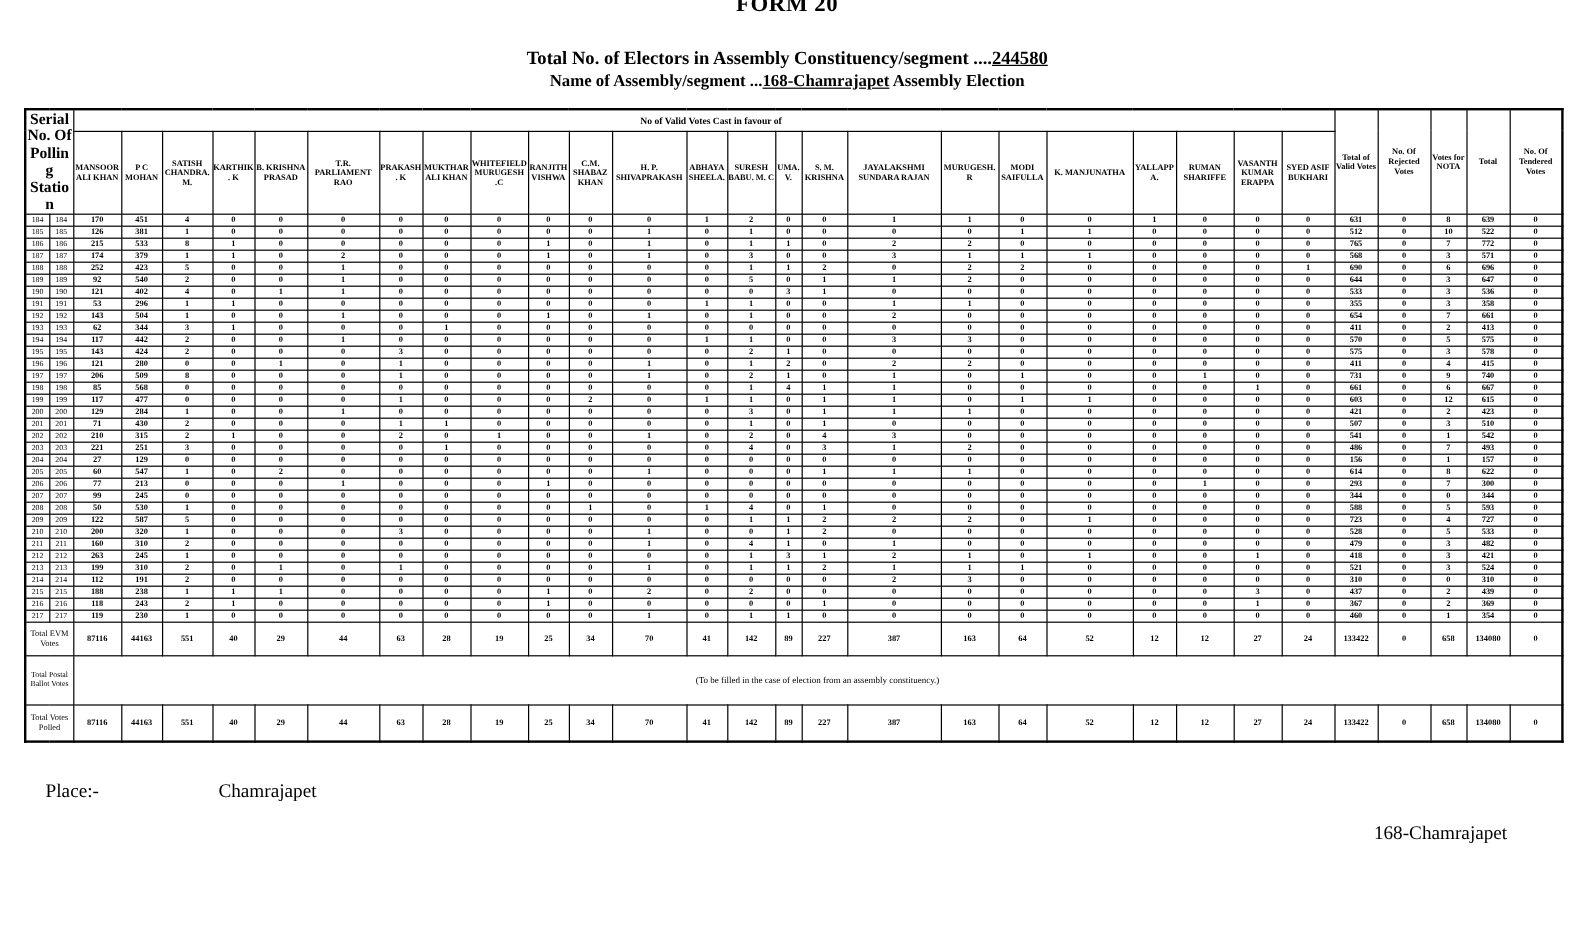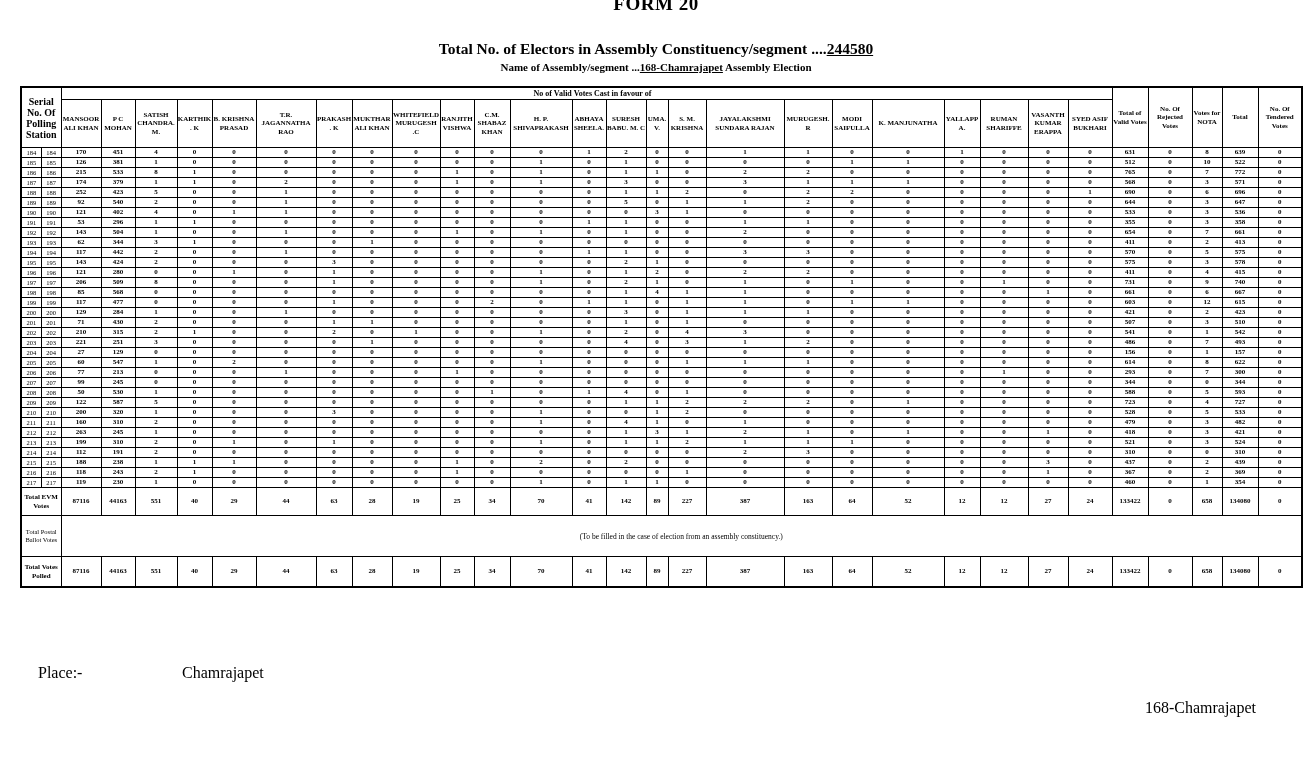--- a/index.html
+++ b/index.html
@@ -5,45 +5,45 @@
   html,body{margin:0;padding:0;}
   body{
     width:1312px;height:775px;overflow:hidden;background:#ffffff;color:#000;
     font-family:"Liberation Serif",serif;
   }
   .titles{text-align:center;}
   .form-no{font-size:19px;font-weight:bold;margin-top:-7px;letter-spacing:.5px;}
   .main-title{font-size:21px;font-weight:bold;margin-top:1px;letter-spacing:.5px;}
   .subtitle{font-size:15px;font-weight:bold;margin-top:27px;}
   .electors-line{font-size:15.5px;font-weight:bold;margin-top:25px;}
-  .segment-line{font-size:11px;font-weight:bold;margin-top:3px;}
+  .segment-line{font-size:14px;font-weight:bold;margin-top:3px;}
   .uval{text-decoration:underline;}
 
   table.result-table{
     border-collapse:collapse;table-layout:fixed;width:1272px;
     margin:13px 0 0 20px;border:2px solid #000;
   }
   .result-table th,.result-table td{
     border:1px solid #000;padding:0;text-align:center;vertical-align:middle;
     overflow:hidden;word-wrap:break-word;
   }
   th.banner{font-size:8px;font-weight:bold;height:11px;line-height:11px;padding-left:12px;}
-  th.serial-h{font-size:10px;font-weight:bold;line-height:1.1;}
+  th.serial-h{font-size:13px;font-weight:bold;line-height:1.1;}
   th.cand-h{font-size:7px;font-weight:bold;height:47px;line-height:1.15;}
   th.sum-h{font-size:7px;font-weight:bold;line-height:1.2;}
   td.sn{font-size:6.5px;height:9px;line-height:9px;font-weight:normal;}
   td.v{font-size:7px;font-weight:bold;line-height:9px;}
   tr.total-row td{height:27px;}
-  td.tlbl{font-size:7px;font-weight:bold;line-height:1.2;}
+  td.tlbl{font-size:7px;font-weight:normal;line-height:1.2;}
   tr.postal-row td{height:40px;}
   td.plbl{font-size:6.5px;font-weight:normal;line-height:1.25;}
   td.note{font-size:7.5px;font-weight:normal;}
   tr.polled-row td{height:29px;}
 
-  .place-row{margin:76px 0 0 38px;font-size:16px;}
+  .place-row{margin:32px 0 0 38px;font-size:16px;}
   .place-row .place-label{display:inline-block;width:140px;}
   .officer{ text-align:right;margin:14px 56px 0 0;font-size:16px;line-height:1.5;}
 </style>
 </head>
 <body>
 
 <div class="titles">
   <div class="form-no">FORM 20</div>
   <div class="electors-line"><span>Total No. of Electors in Assembly Constituency/segment ....</span><span class="uval">244580</span></div>
   <div class="segment-line"><span>Name of Assembly/segment ...</span><span class="uval">168-Chamrajapet</span><span> Assembly Election</span></div>
@@ -92,21 +92,21 @@
         <th class="sum-h" colspan="1" rowspan="2">Votes for NOTA</th>
         <th class="sum-h" colspan="1" rowspan="2">Total</th>
         <th class="sum-h" colspan="1" rowspan="2">No. Of Tendered Votes</th>
       </tr>
       <tr>
         <th class="cand-h" colspan="1" rowspan="1">MANSOOR ALI KHAN</th>
         <th class="cand-h" colspan="1" rowspan="1">P C MOHAN</th>
         <th class="cand-h" colspan="1" rowspan="1">SATISH CHANDRA. M.</th>
         <th class="cand-h" colspan="1" rowspan="1">KARTHIK. K</th>
         <th class="cand-h" colspan="1" rowspan="1">B. KRISHNA PRASAD</th>
-        <th class="cand-h" colspan="1" rowspan="1">T.R. JAGANNATHA RAO</th>
+        <th class="cand-h" colspan="1" rowspan="1">T.R. PARLIAMENT RAO</th>
         <th class="cand-h" colspan="1" rowspan="1">PRAKASH. K</th>
         <th class="cand-h" colspan="1" rowspan="1">MUKTHAR ALI KHAN</th>
         <th class="cand-h" colspan="1" rowspan="1">WHITEFIELD MURUGESH .C</th>
         <th class="cand-h" colspan="1" rowspan="1">RANJITH VISHWA</th>
         <th class="cand-h" colspan="1" rowspan="1">C.M. SHABAZ KHAN</th>
         <th class="cand-h" colspan="1" rowspan="1">H. P. SHIVAPRAKASH</th>
         <th class="cand-h" colspan="1" rowspan="1">ABHAYA SHEELA.</th>
         <th class="cand-h" colspan="1" rowspan="1">SURESH BABU. M. C</th>
         <th class="cand-h" colspan="1" rowspan="1">UMA. V.</th>
         <th class="cand-h" colspan="1" rowspan="1">S. M. KRISHNA</th>

